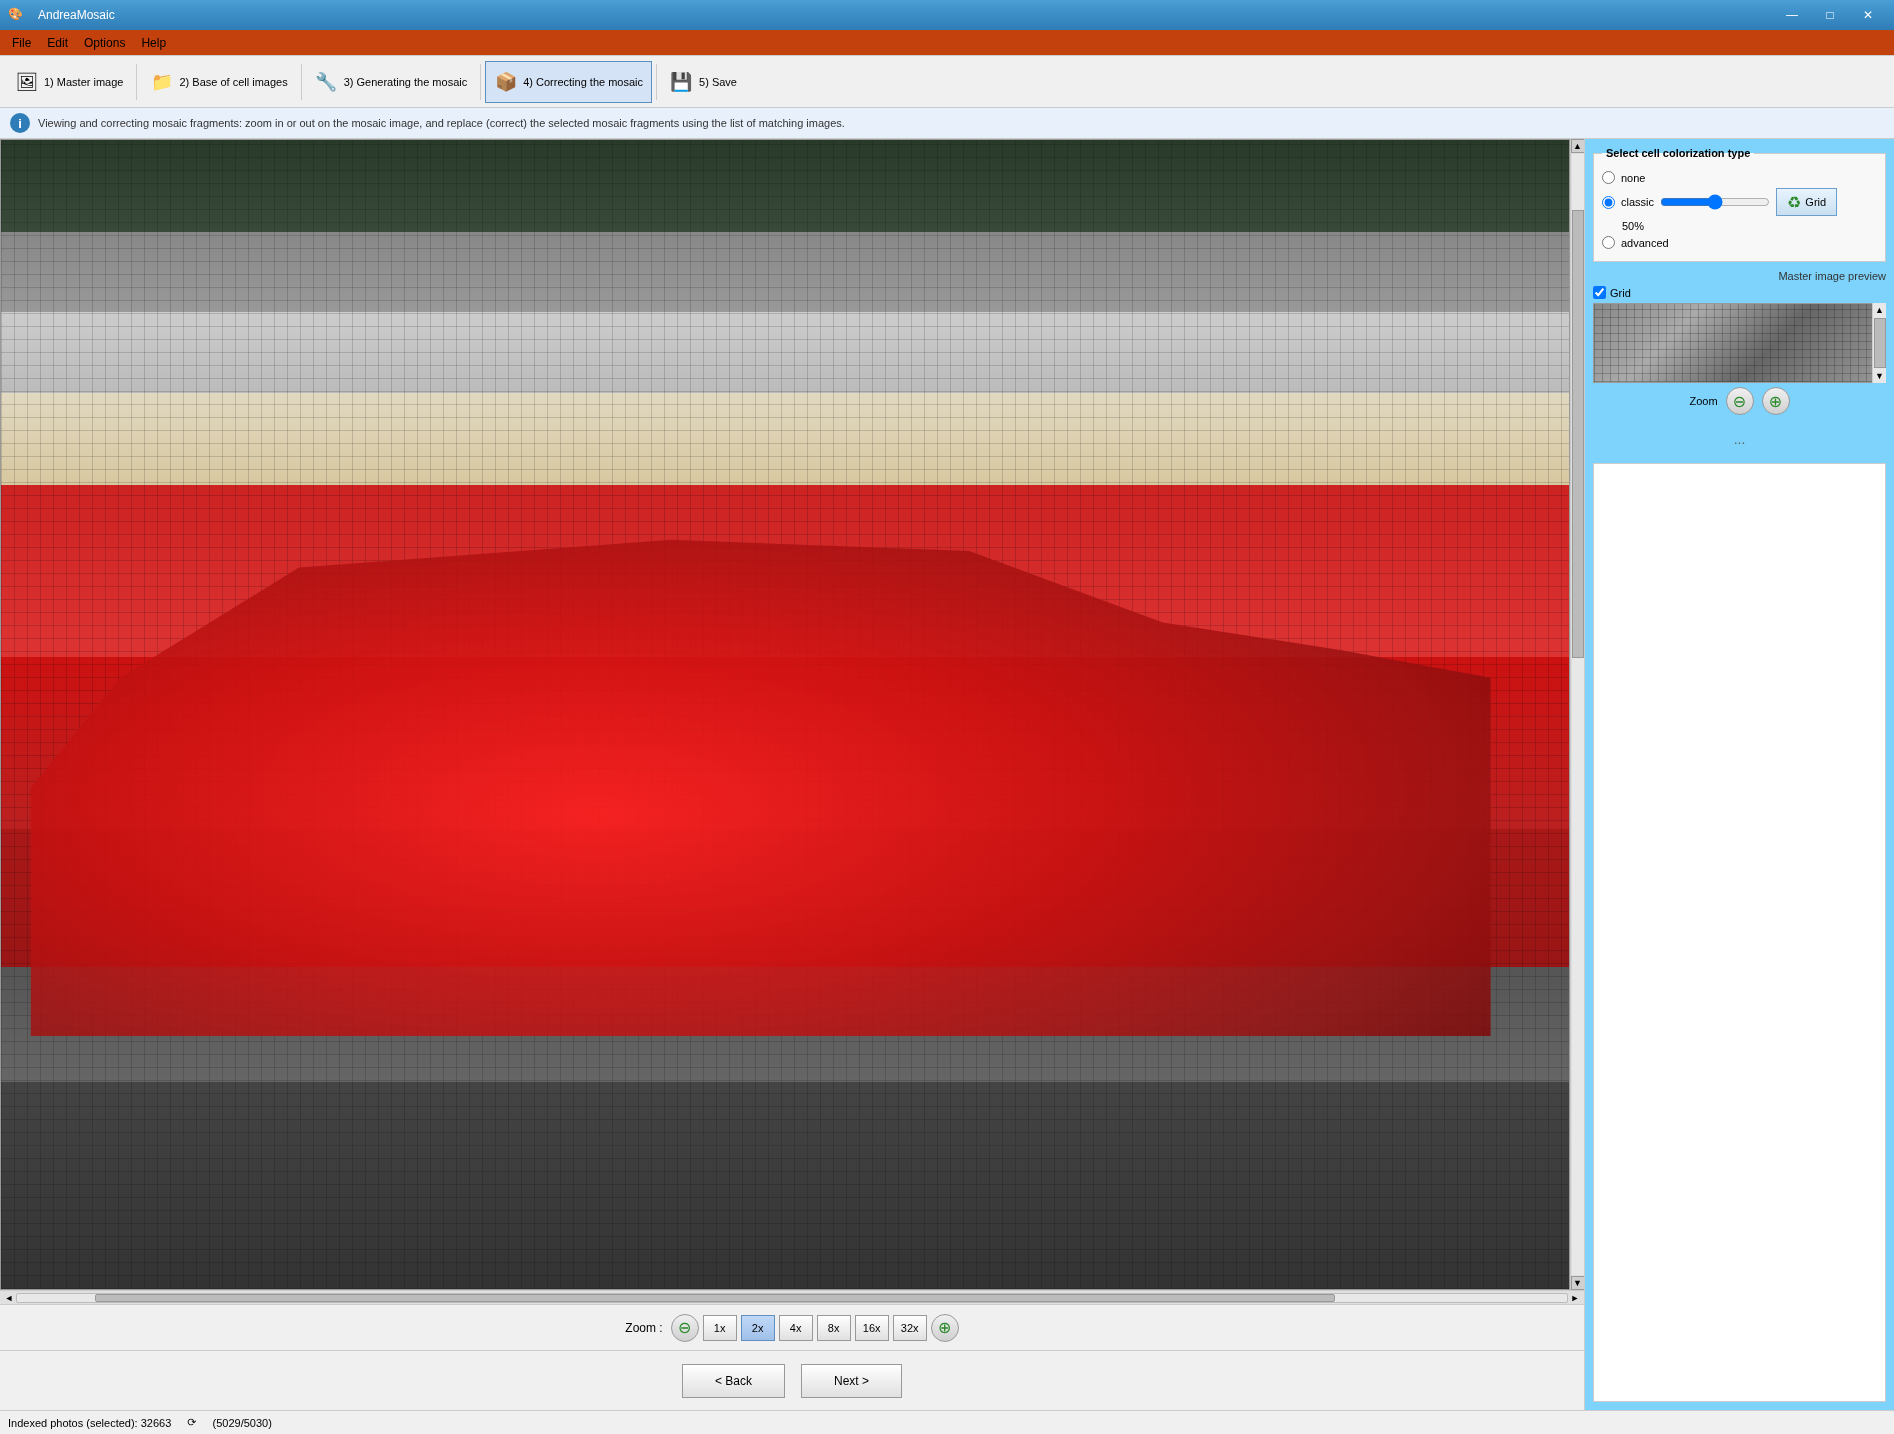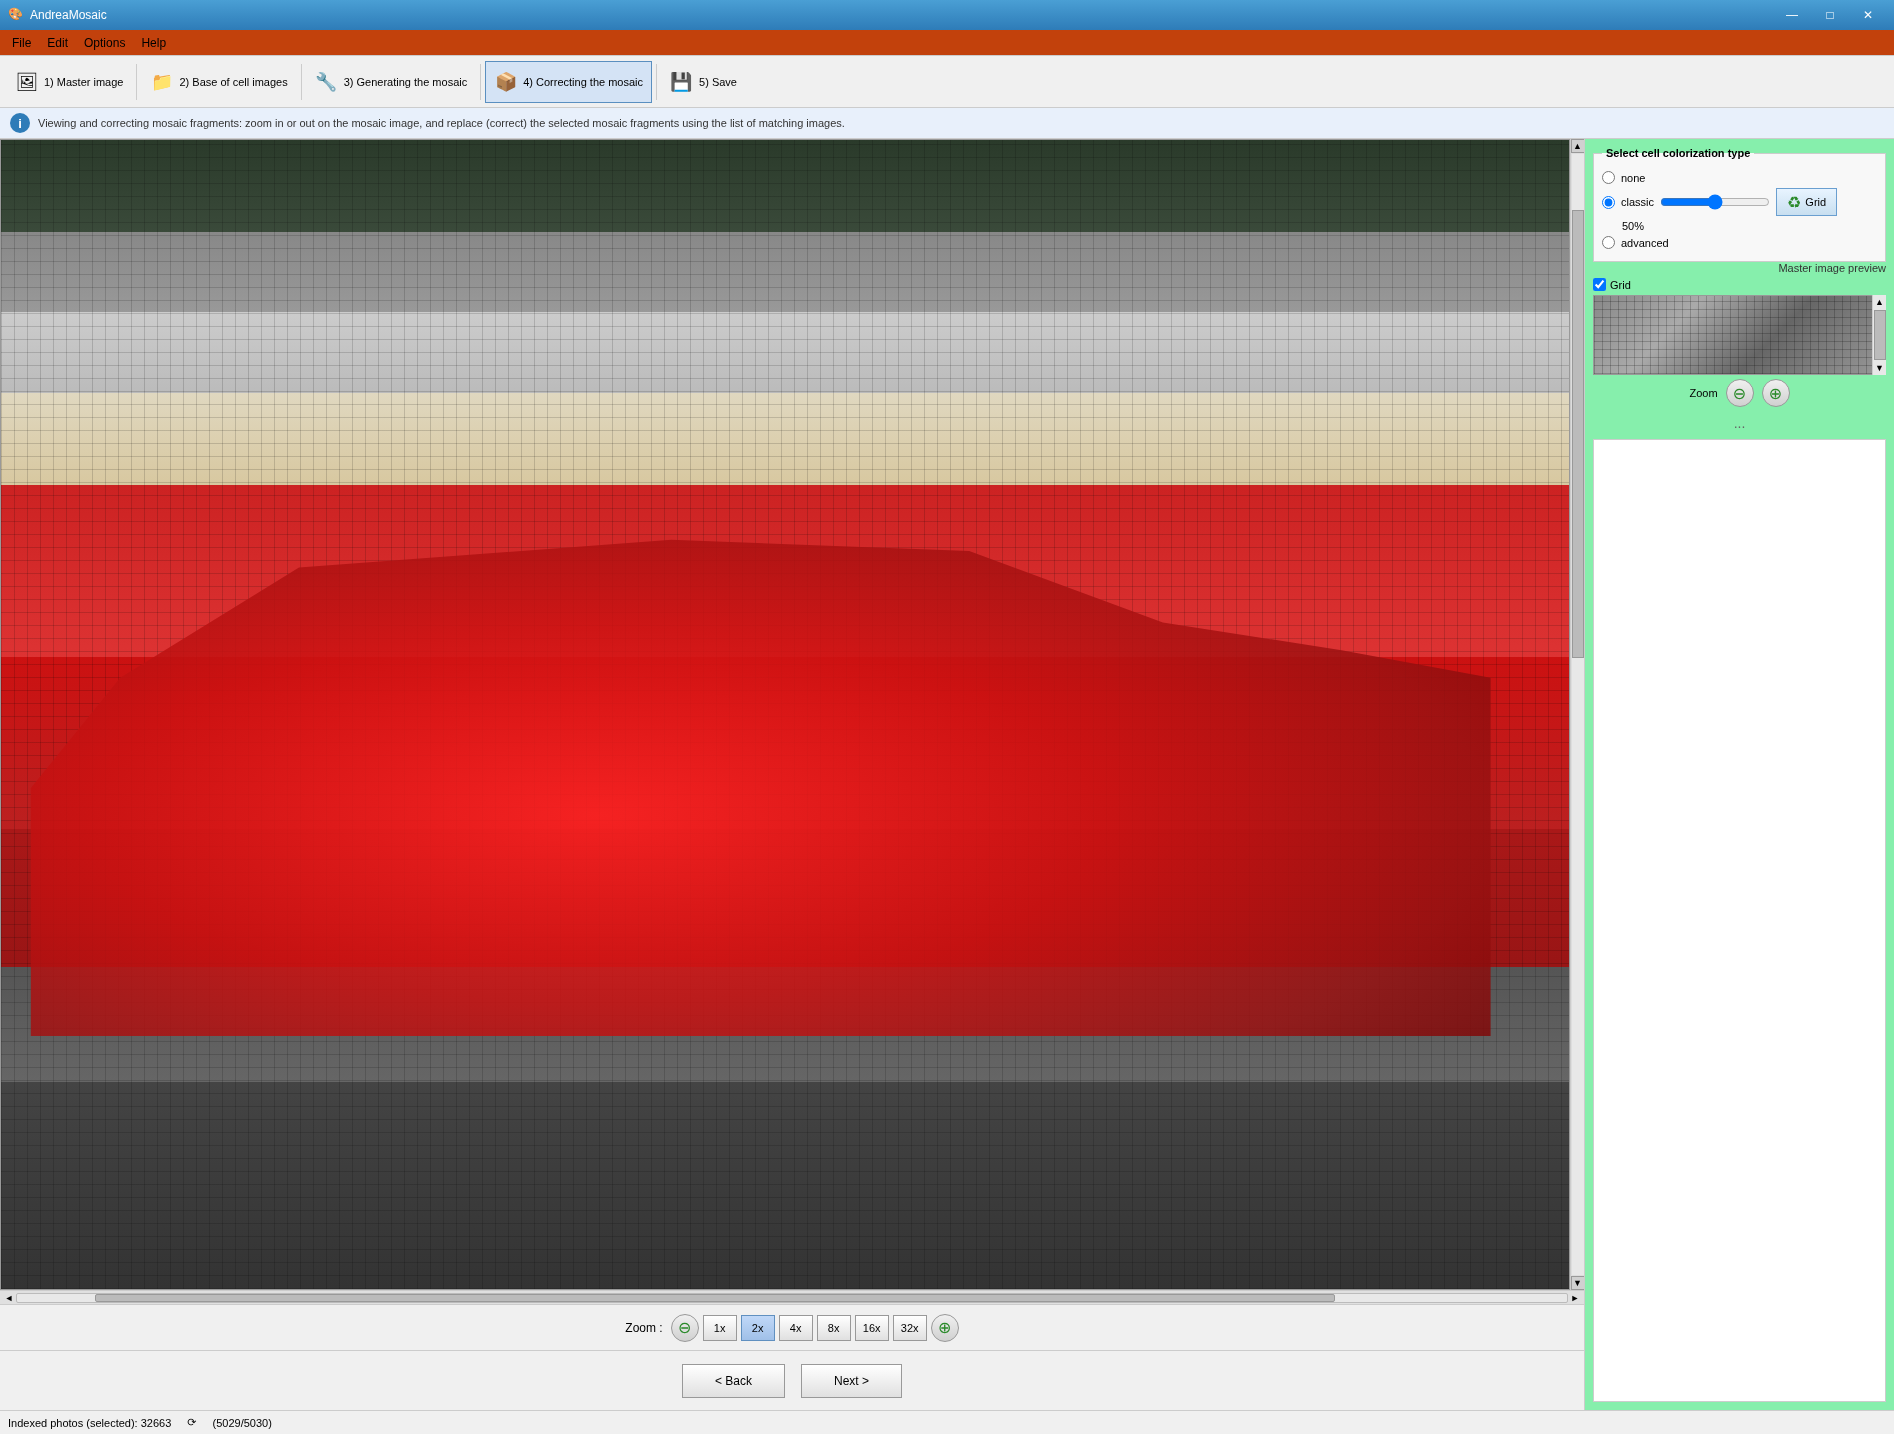--- a/index.html
+++ b/index.html
@@ -30,20 +30,21 @@
       align-items: center;
       gap: 6px;
     }
     #title-bar-app-icon {
       width: 16px;
       height: 16px;
     }
     #title-bar-title {
       font-size: 12px;
       font-weight: normal;
+      margin-left: 8px;
     }
     #title-bar-controls {
       display: flex;
       gap: 2px;
     }
     .title-btn {
       width: 36px;
       height: 20px;
       background: transparent;
       border: none;
@@ -314,26 +315,26 @@
       align-items: center;
       padding: 0 8px;
       gap: 16px;
       font-size: 11px;
       flex-shrink: 0;
     }
 
     
     #right-panel {
       width: 310px;
-      background: #86efac;
+      background: #7dd3fc;
       border-left: 1px solid #ccc;
       display: flex;
       flex-direction: column;
       padding: 8px;
-      gap: 0;
+      gap: 8px;
       overflow-y: auto;
       flex-shrink: 0;
     }
 
     #colorization-group {
       border: 1px solid #ccc;
       padding: 8px;
       background: #f8f8f8;
     }
     #colorization-group legend {

